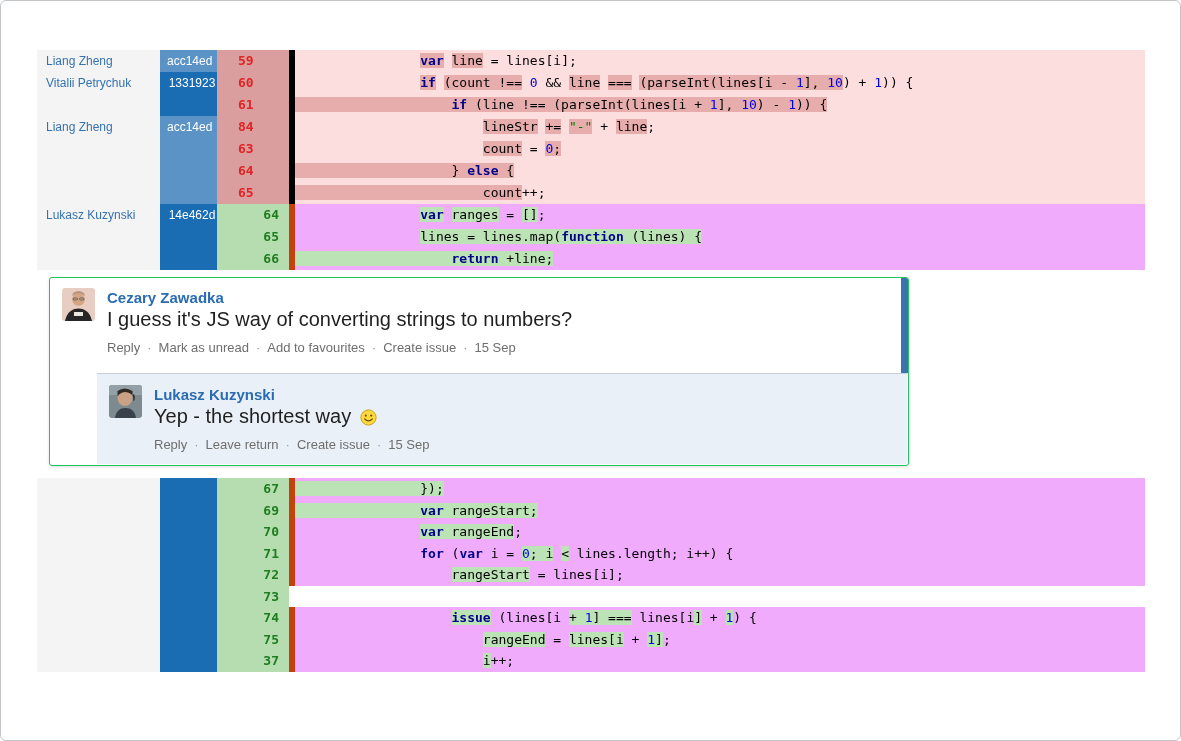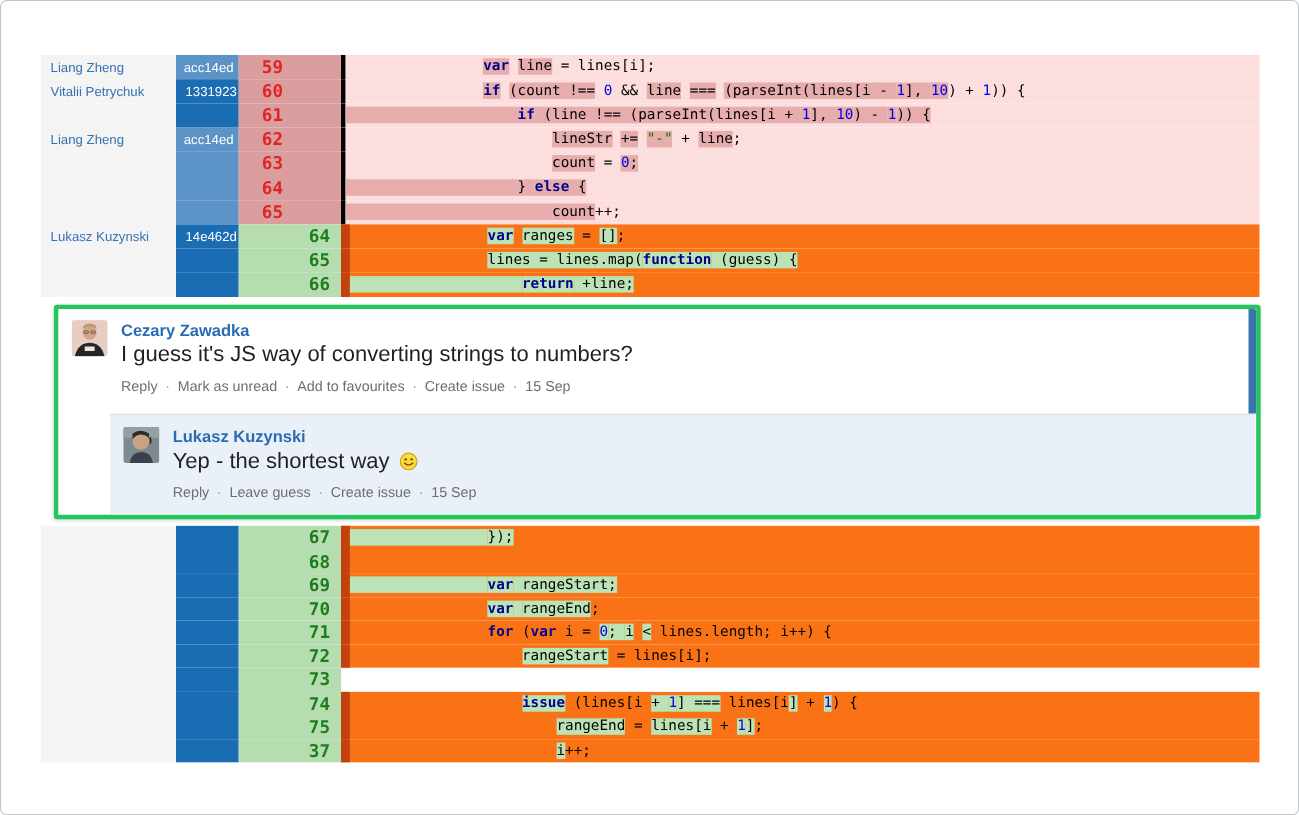--- a/index.html
+++ b/index.html
@@ -11,35 +11,35 @@
   .diff { position:absolute; left:36px; width:1108px; }
   #diff-top  { top:49px; }
   #diff-bottom { top:477px; }
   .drow { display:flex; height:22px; line-height:22px; }
   #diff-bottom .drow { height:21.5px; line-height:21.5px; }
   .c-author { width:123px; background:#f4f4f4; font-size:12px; padding-left:9px; overflow:hidden; white-space:nowrap; }
   .author-link { color:#3572b0; text-decoration:none; cursor:pointer;text-align:right; }
   .c-commit { width:57px; font-size:12px; color:#fff; padding-left:7px; overflow:hidden; white-space:nowrap; }
   .shade-light { background:#5b93c6; }
   .shade-dark  { background:#1a6cb3;text-align:center; }
-  .c-num { width:93px; font-family:"DejaVu Sans Mono",monospace; font-size:16px; font-weight:bold; cursor:pointer; }
+  .c-num { width:72px; font-family:"DejaVu Sans Mono",monospace; font-size:13px; font-weight:bold; cursor:pointer; }
   .drow.del .c-num { background:#db9e9e; color:#e02424; text-align:left;  padding-left:21px; }
   .drow.add .c-num { background:#b5ddb0; color:#1e7d1e; text-align:right; padding-right:10px; }
   .c-code { flex:1; font-family:"DejaVu Sans Mono",monospace; font-size:13px; white-space:pre; overflow:hidden; }
-  .drow.del .c-code { background:#fcdede; border-left:4px solid #000000; }
-  .drow.add .c-code { background:#f97316; border-left:8px solid #c2410c; }
+  .drow.del .c-code { background:#fcdede; border-left:6px solid #000000; }
+  .drow.add .c-code { background:#f0abfc; border-left:6px solid #c2410c; }
   .drow.del .hl { background:#e7adad; }
   .drow.add .hl { background:#bce3b6; }
   .t-k { color:#00008b; font-weight:bold; }
   .t-n { color:#0000e6; }
   .t-s { color:#007a00; }
 
   
-  .thread { position:absolute; left:48px; top:276px; width:1097px; background:#fff;
-            border:4px solid #22c55e; border-radius:3px; box-shadow:0 1px 3px rgba(0,0,0,.14); }
+  .thread { position:absolute; left:48px; top:276px; width:860px; background:#fff;
+            border:1px solid #22c55e; border-radius:3px; box-shadow:0 1px 3px rgba(0,0,0,.14); }
   .comment-main { position:relative; padding:10px 26px 11px 12px; min-height:95px; }
   .unread-bar { position:absolute; top:0; right:0; width:7px; height:100%; background:#3b73af; border-radius:0 2px 0 0; }
   .avatar { width:33px; height:33px; border-radius:3px; float:left; overflow:hidden; display:block; }
   .c-content { margin-left:45px; }
   .c-author-name { color:#2a6cb2; font-weight:bold; font-size:15px; line-height:19px; text-decoration:none; display:inline-block; cursor:pointer; }
   .c-body { font-size:20px; color:#1f1f1f; margin-top:3px; line-height:19px; }
   .c-actions { margin-top:11px; font-size:13px; color:#6e6e6e; }
   .c-actions a { color:#6e6e6e; text-decoration:none; cursor:pointer; }
   .c-actions .sep { margin:0 7px; color:#9a9a9a; }
   .c-actions .date { color:#6e6e6e;margin-top:40px; }
@@ -66,21 +66,21 @@
       </div>
       <div class="drow del">
         <div class="c-author"></div>
         <div class="c-commit shade-dark"></div>
         <div class="c-num">61</div>
         <div class="c-code"><span class="hl">                    </span><span class="t-k hl">if</span><span class=" hl"> (line !== (parseInt(lines[i + </span><span class="t-n hl">1</span><span class=" hl">], </span><span class="t-n hl">10</span><span class=" hl">) - </span><span class="t-n hl">1</span><span class=" hl">)) {</span></div>
       </div>
       <div class="drow del">
         <div class="c-author"><a class="author-link">Liang Zheng</a></div>
         <div class="c-commit shade-light"><span>acc14ed</span></div>
-        <div class="c-num">62</div>
+        <div class="c-num">84</div>
         <div class="c-code"><span class="">                        </span><span class=" hl">lineStr</span><span class=""> </span><span class=" hl">+=</span><span class=""> </span><span class="t-s hl">"-"</span><span class=""> + </span><span class=" hl">line</span><span class="">;</span></div>
       </div>
       <div class="drow del">
         <div class="c-author"></div>
         <div class="c-commit shade-light"></div>
         <div class="c-num">63</div>
         <div class="c-code"><span class="">                        </span><span class=" hl">count</span><span class=""> = </span><span class="t-n hl">0</span><span class=" hl">;</span></div>
       </div>
       <div class="drow del">
         <div class="c-author"></div>
@@ -97,21 +97,21 @@
       <div class="drow add">
         <div class="c-author"><a class="author-link">Lukasz Kuzynski</a></div>
         <div class="c-commit shade-dark"><span>14e462d</span></div>
         <div class="c-num">64</div>
         <div class="c-code"><span class="">                </span><span class="t-k hl">var</span><span class=""> </span><span class=" hl">ranges</span><span class=""> = </span><span class=" hl">[]</span><span class="">;</span></div>
       </div>
       <div class="drow add">
         <div class="c-author"></div>
         <div class="c-commit shade-dark"></div>
         <div class="c-num">65</div>
-        <div class="c-code"><span class="">                </span><span class=" hl">lines = lines.map(</span><span class="t-k hl">function</span><span class=" hl"> (guess) {</span></div>
+        <div class="c-code"><span class="">                </span><span class=" hl">lines = lines.map(</span><span class="t-k hl">function</span><span class=" hl"> (lines) {</span></div>
       </div>
       <div class="drow add">
         <div class="c-author"></div>
         <div class="c-commit shade-dark"></div>
         <div class="c-num">66</div>
         <div class="c-code"><span class="hl">                    </span><span class="t-k hl">return</span><span class=" hl"> +line;</span></div>
       </div>
     </div>
 
   <div class="thread">
@@ -149,41 +149,35 @@
         <a class="c-author-name">Lukasz Kuzynski</a>
         <div class="c-body">
           <span>Yep - the shortest way</span>
           <svg class="smiley" width="17" height="17" viewBox="0 0 17 17">
             <circle cx="8.5" cy="8.5" r="7.6" fill="#ffd93b" stroke="#c7a117" stroke-width="1"></circle>
             <circle cx="5.8" cy="6.6" r="1.1" fill="#6b5200"></circle>
             <circle cx="11.2" cy="6.6" r="1.1" fill="#6b5200"></circle>
             <path d="M4.7 10 q3.8 3.6 7.6 0" fill="none" stroke="#6b5200" stroke-width="1.2" stroke-linecap="round"></path>
           </svg>
         </div>
-        <div class="c-actions" id="actions-reply"><a>Reply</a><span class="sep">·</span><a>Leave guess</a><span class="sep">·</span><a>Create issue</a><span class="sep">·</span><span class="date">15 Sep</span></div>
+        <div class="c-actions" id="actions-reply"><a>Reply</a><span class="sep">·</span><a>Leave return</a><span class="sep">·</span><a>Create issue</a><span class="sep">·</span><span class="date">15 Sep</span></div>
       </div>
     </div>
   </div>
 
   <div id="diff-bottom" class="diff">
       <div class="drow add">
         <div class="c-author"></div>
         <div class="c-commit shade-dark"></div>
         <div class="c-num">67</div>
         <div class="c-code"><span class="hl">                </span><span class=" hl">});</span></div>
       </div>
       <div class="drow add">
         <div class="c-author"></div>
         <div class="c-commit shade-dark"></div>
-        <div class="c-num">68</div>
-        <div class="c-code"></div>
-      </div>
-      <div class="drow add">
-        <div class="c-author"></div>
-        <div class="c-commit shade-dark"></div>
         <div class="c-num">69</div>
         <div class="c-code"><span class="hl">                </span><span class="t-k hl">var</span><span class=" hl"> rangeStart;</span></div>
       </div>
       <div class="drow add">
         <div class="c-author"></div>
         <div class="c-commit shade-dark"></div>
         <div class="c-num">70</div>
         <div class="c-code"><span class="">                </span><span class="t-k hl">var</span><span class=" hl"> </span><span class=" hl">rangeEnd</span><span class="">;</span></div>
       </div>
       <div class="drow add">

